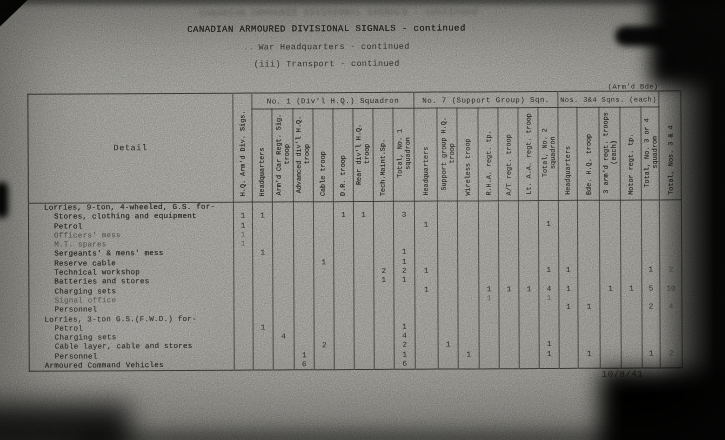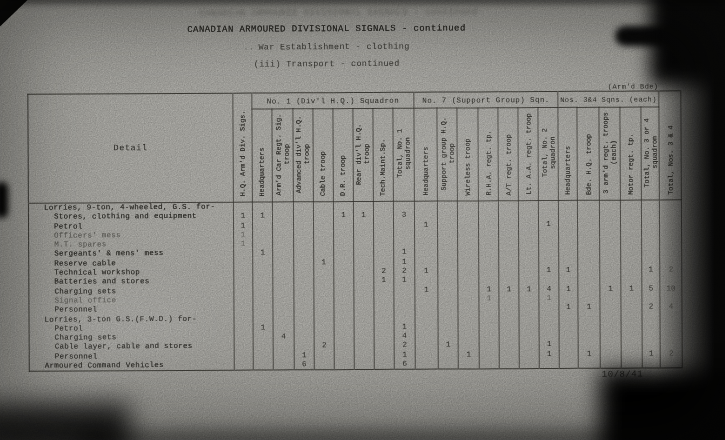--- a/index.html
+++ b/index.html
@@ -76,21 +76,21 @@
 </style>
 </head>
 <body>
 
 <div class="scan">
   <div class="content">
 
     <div class="titles">
       <div class="ghost-title">CANADIAN ARMOURED DIVISIONAL SIGNALS - continued</div>
       <div class="main-title">CANADIAN ARMOURED DIVISIONAL SIGNALS - continued</div>
-      <div class="sub1"><span class="pre">..</span><span>War Establishment - clothing</span></div>
+      <div class="sub1"><span class="pre">..</span><span>War Headquarters - continued</span></div>
       <div class="sub2">(iii) Transport - continued</div>
     </div>
 
     <div class="sheet">
       <table class="est">
         <colgroup>
             <col style="width: 205px;">
             <col style="width: 19px;">
             <col style="width: 20px;">
             <col style="width: 21px;">

